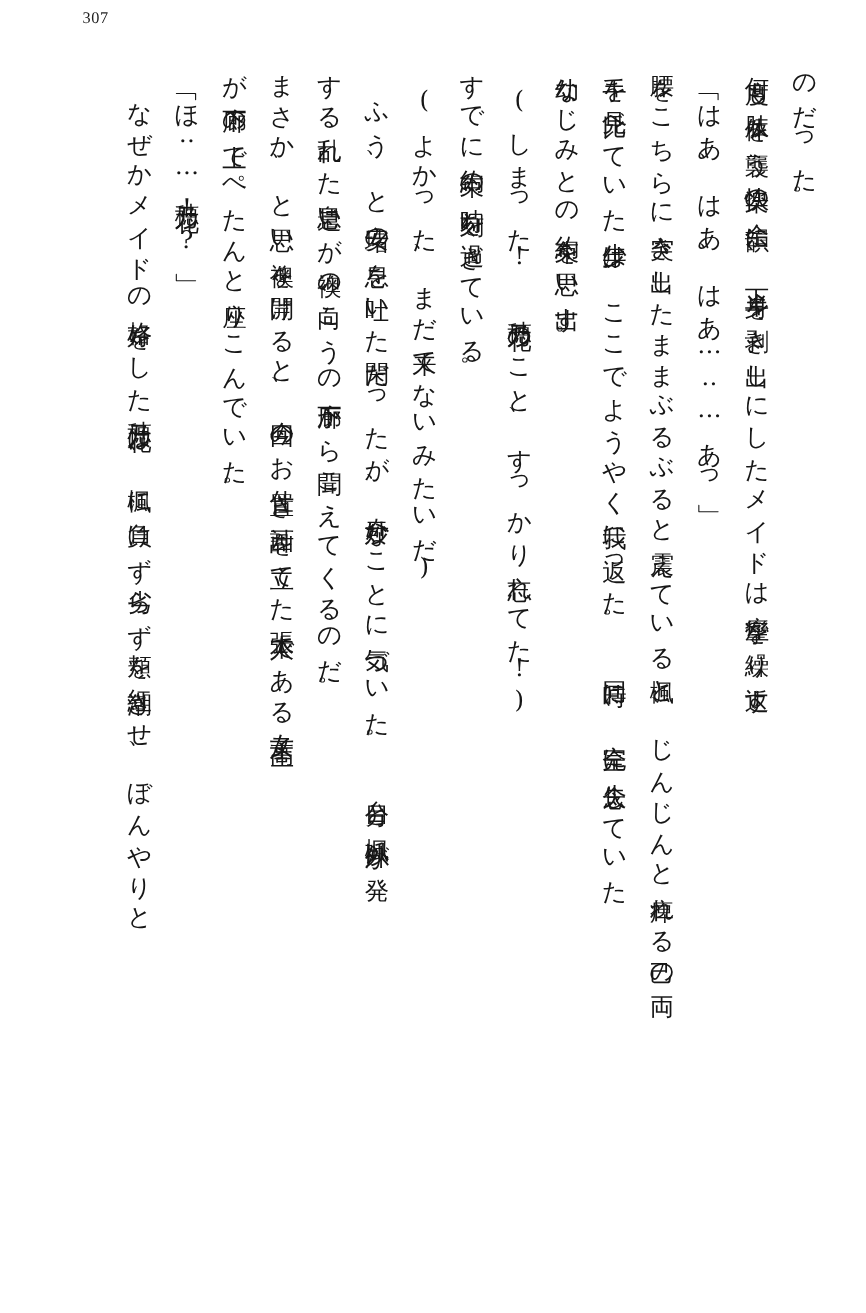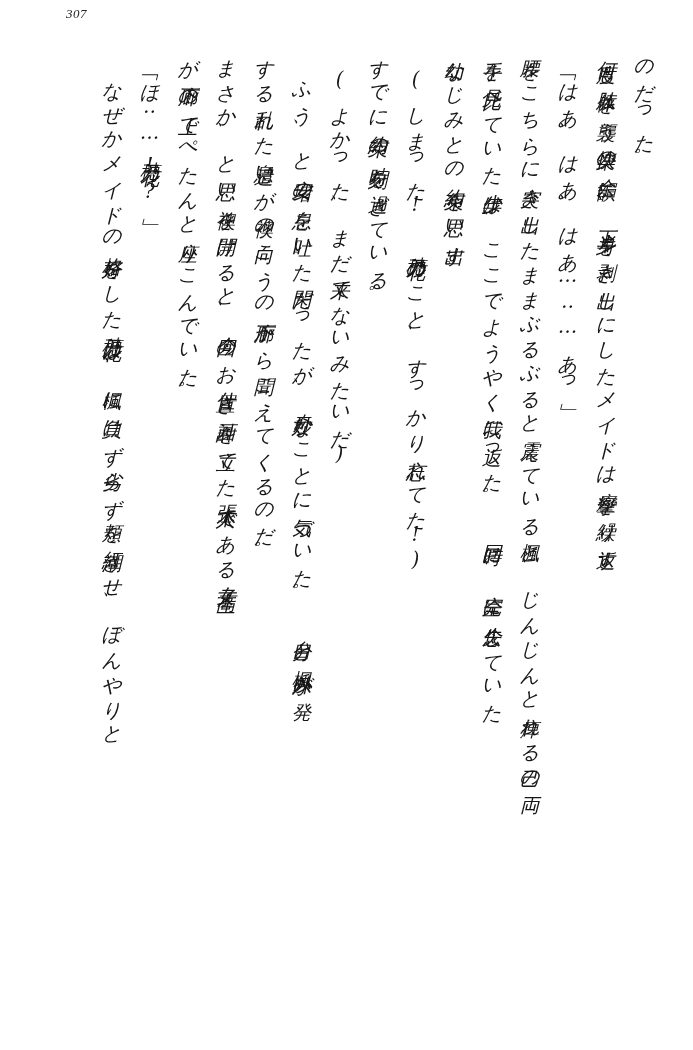--- a/index.html
+++ b/index.html
@@ -11,21 +11,20 @@
     font-family: "Liberation Serif", "DejaVu Serif", serif;
     color: #1a1a1a;
   }
   .page {
     position: relative;
     width: 693px;
     height: 1050px;
     background: #ffffff;
     overflow: hidden;
     box-sizing: border-box;
-    font-style: italic;
   }
   .page-number {
     position: absolute;
     top: 6px;
     left: 66px;
     font-size: 13px;
     letter-spacing: 0.5px;
     color: #222;
     font-family: "Liberation Serif", "DejaVu Serif", serif;
   }

